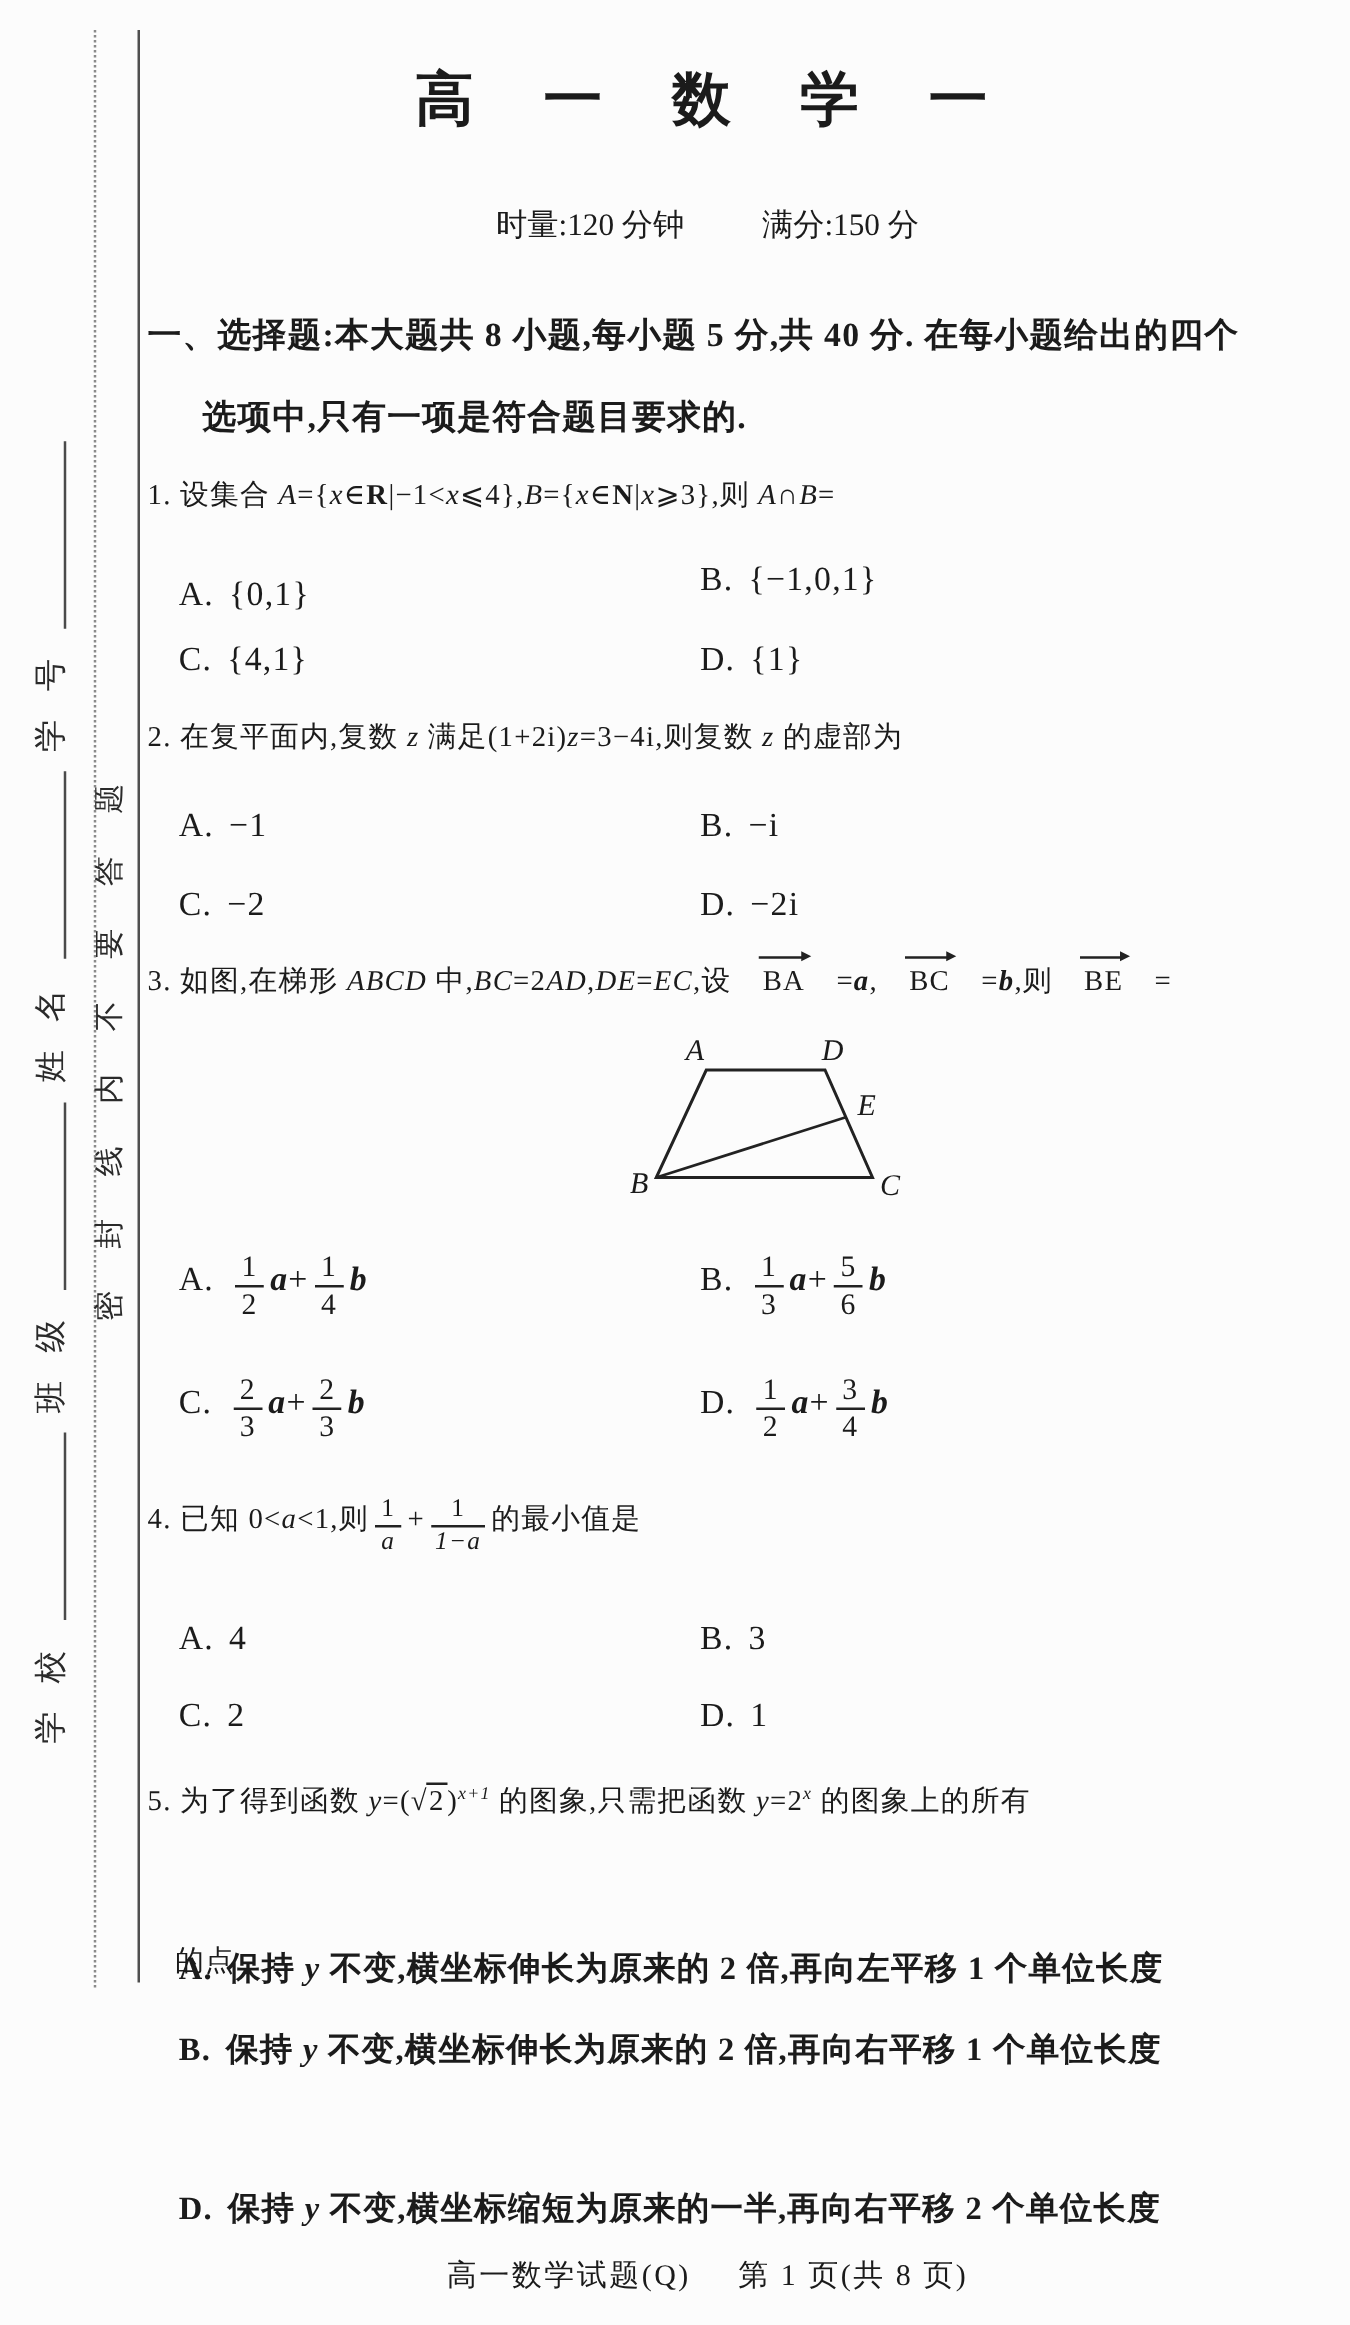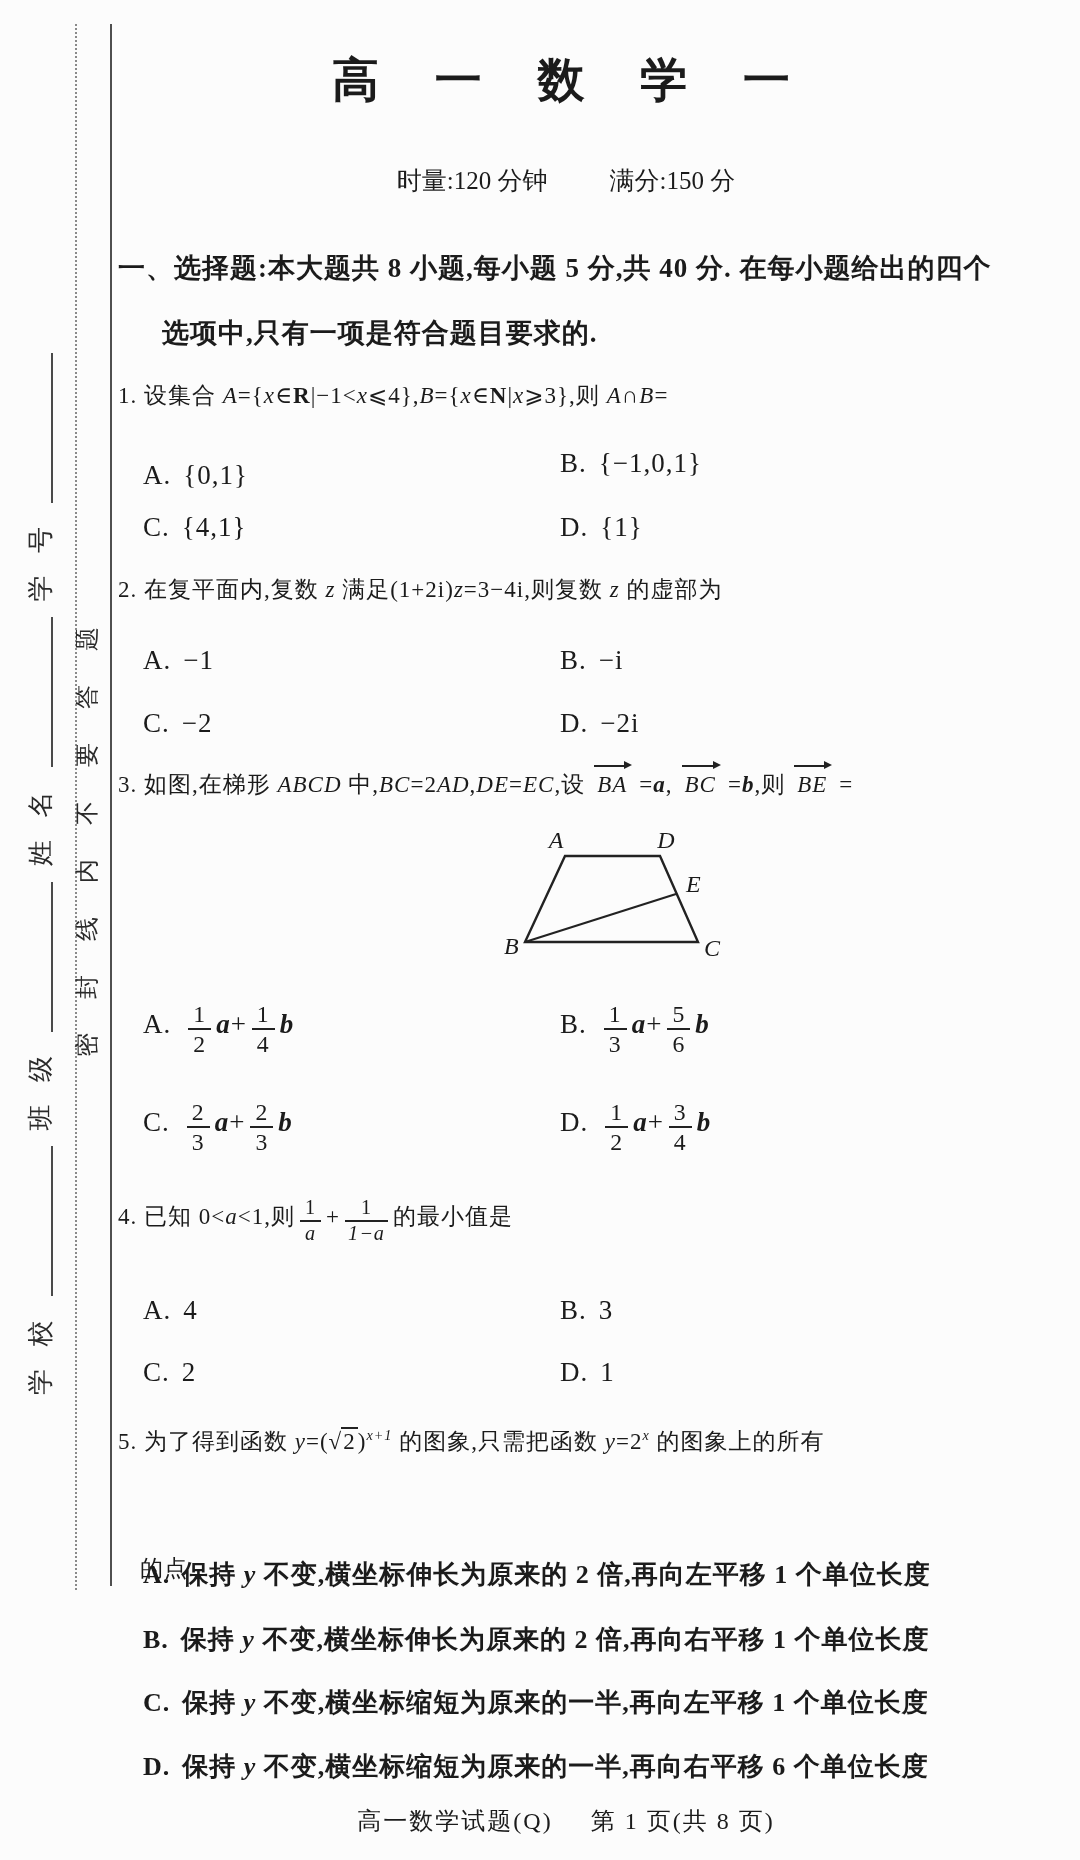--- a/index.html
+++ b/index.html
@@ -36,21 +36,21 @@
   .opt{font-size:27px;letter-spacing:1px;}
   .optrow-b{left:560px;}
   .q5opt{font-size:26px;font-weight:600;letter-spacing:1px;}
   .footer{font-size:24px;transform:translateX(-50%);display:flex;gap:38px;letter-spacing:2px;}
 
   
   .frac{display:inline-block;vertical-align:-0.8em;text-align:center;font-size:0.88em;line-height:1.18;margin:0 5px;}
   .frac .num{display:block;border-bottom:2px solid #222;padding:0 5px;}
   .frac .den{display:block;padding:0 3px;}
   .frac.fv .den{font-style:italic;}
-  .vec{font-style:italic;position:relative;margin:0 8px;padding:0 4px;}
+  .vec{position:relative;margin:0 21px;padding:0 4px;}
   .vec::before{content:"";position:absolute;left:1px;right:6px;top:-7px;border-top:2px solid #222;}
   .vec::after{content:"";position:absolute;right:-1px;top:-11px;width:0;height:0;
     border-left:8px solid #222;border-top:4px solid transparent;border-bottom:4px solid transparent;}
   .sqrt .rad{letter-spacing:0;}
   .sqrt .bar{border-top:2px solid #222;padding:0 2px;}
 
   .fig{position:absolute;left:420px;top:826px;width:320px;height:145px;}
   .fig svg{width:100%;height:100%;}
   .fig text{font-size:24px;font-style:italic;font-family:"Liberation Serif","DejaVu Serif",serif;fill:#1b1b1b;}
 </style>
@@ -116,21 +116,20 @@
   <div class="abs stem" style="left:118px;top:1196px;"><span>4. 已知 0&lt;</span><span class="it">a</span><span>&lt;1,则</span><span class="frac fv"><span class="num">1</span><span class="den">a</span></span><span>+</span><span class="frac fv"><span class="num">1</span><span class="den">1−a</span></span><span>的最小值是</span></div>
   <div class="abs opt" style="left:143px;top:1293px;"><span class="lbl">A.</span><span>4</span></div>
   <div class="abs opt optrow-b" style="top:1293px;"><span class="lbl">B.</span><span>3</span></div>
   <div class="abs opt" style="left:143px;top:1355px;"><span class="lbl">C.</span><span>2</span></div>
   <div class="abs opt optrow-b" style="top:1355px;"><span class="lbl">D.</span><span>1</span></div>
 
   <div class="abs stem" style="left:118px;top:1426px;"><span>5. 为了得到函数 </span><span class="it">y</span><span>=(</span><span class="sqrt"><span class="rad">√</span><span class="bar">2</span></span><span>)</span><sup>x+1</sup><span> 的图象,只需把函数 </span><span class="it">y</span><span>=2</span><sup>x</sup><span> 的图象上的所有</span></div>
   <div class="abs stem" style="left:140px;top:1554px;"><span>的点</span></div>
   <div class="abs q5opt" style="left:143px;top:1558px;"><span class="lbl">A.</span><span>保持 </span><span class="it">y</span><span> 不变,横坐标伸长为原来的 2 倍,再向左平移 1 个单位长度</span></div>
   <div class="abs q5opt" style="left:143px;top:1623px;"><span class="lbl">B.</span><span>保持 </span><span class="it">y</span><span> 不变,横坐标伸长为原来的 2 倍,再向右平移 1 个单位长度</span></div>
-  <div class="abs q5opt" style="left:143px;top:1686px;"><span class="lbl">C.</span><span>保持 </span><span class="it">y</span><span> 不变,横坐标缩短为原来的一半,再向左平移 1 个单位长度</span></div>
-  <div class="abs q5opt" style="left:143px;top:1750px;"><span class="lbl">D.</span><span>保持 </span><span class="it">y</span><span> 不变,横坐标缩短为原来的一半,再向右平移 6 个单位长度</span></div>
+  <div class="abs q5opt" style="left:143px;top:1750px;"><span class="lbl">D.</span><span>保持 </span><span class="it">y</span><span> 不变,横坐标缩短为原来的一半,再向右平移 2 个单位长度</span></div>
 
   <div class="abs footer" style="left:566px;top:1806px;">
     <span>高一数学试题(Q)</span>
     <span>第 1 页(共 8 页)</span>
   </div>
 
 </div>
 
 </body></html>

